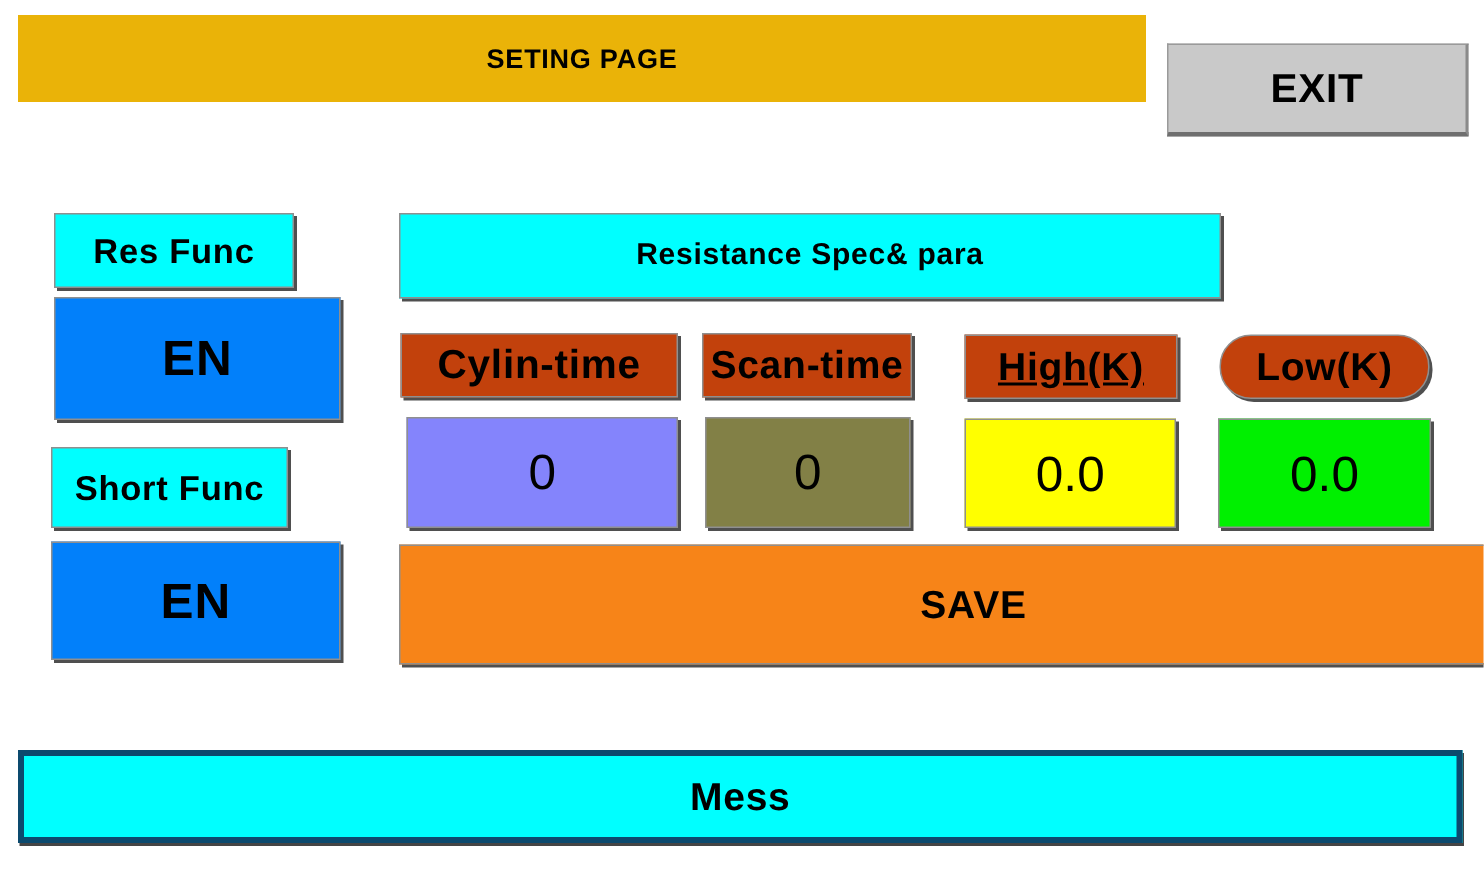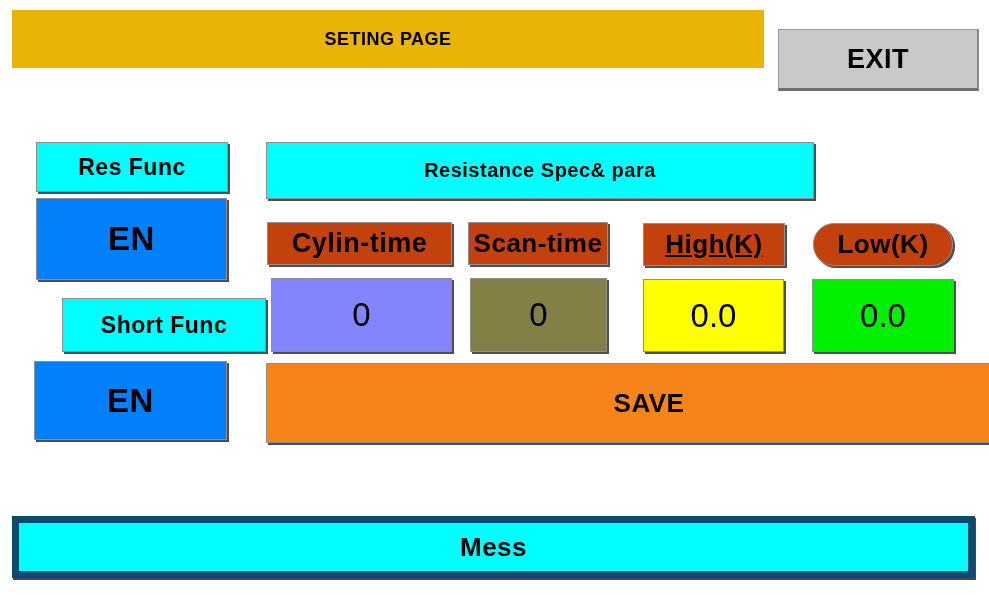--- a/index.html
+++ b/index.html
@@ -16,43 +16,43 @@
   .bold{font-weight:bold;letter-spacing:0.5px;}
 
   
   .banner{left:12px;top:10px;width:752px;height:58px;background:#eab308;
           font-size:18px;}
   .exit-btn{left:778px;top:9px;width:201px;height:62px;background:#C9C9C9;
           border:1px solid #9a9a9a;border-right:2px solid #8a8a8a;
           border-bottom:3px solid #6f6f6f;font-size:27px;cursor:pointer;margin-top:20px;}
 
   
-  .res-func-label{left:36px;top:142px;width:192px;height:50px;background:#00FFFF;font-size:23px;}
+  .res-func-label{left:36px;top:142px;width:160px;height:50px;background:#00FFFF;font-size:23px;}
   .en1-btn{left:36px;top:198px;width:191px;height:82px;background:#0280FA;font-size:33px;cursor:pointer;}
-  .short-func-label{left:34px;top:298px;width:204px;height:54px;background:#00FFFF;font-size:23px;margin-left:28px;}
+  .short-func-label{left:34px;top:298px;width:158px;height:54px;background:#00FFFF;font-size:23px;}
   .en2-btn{left:34px;top:361px;width:193px;height:79px;background:#0280FA;font-size:33px;cursor:pointer;}
 
   
   .res-header{left:266px;top:142px;width:548px;height:57px;background:#00FFFF;font-size:20px;}
   .col-h{top:222px;height:43px;background:#c2410c;font-size:26px;}
   .col-h.c1{left:267px;width:185px;font-size:27px;}
   .col-h.c2{left:468px;width:140px;}
   .col-h.c3{left:643px;top:223px;width:142px;text-decoration:underline;}
   .col-h.c4{left:813px;top:223px;width:140px;border-radius:21px;}
   .val{top:278px;height:74px;font-size:33px;font-weight:400;cursor:pointer;}
   .val.v1{left:271px;width:181px;background:#8484FC;}
   .val.v2{left:470px;width:137px;background:#828046;}
   .val.v3{left:643px;top:279px;width:141px;height:73px;background:#FFFF00;}
   .val.v4{left:812px;top:279px;width:142px;height:73px;background:#00F000;}
   .save-btn{left:266px;top:363px;width:766px;height:80px;background:#F78418;
             font-size:26px;cursor:pointer;}
 
   
-  .mess-bar{left:12px;top:516px;width:963px;height:62px;background:#00FFFF;
-            font-size:26px;box-shadow:1px 2px 0 #454545;border:7px solid #0c4a6e;text-align:center;}
+  .mess-bar{left:12px;top:500px;width:963px;height:62px;background:#00FFFF;
+            font-size:26px;box-shadow:1px 2px 0 #454545;border:4px solid #0c4a6e;text-align:center;}
 </style>
 </head>
 <body>
 
 <div class="abs banner bold">SETING PAGE</div>
 <div class="abs exit-btn bold">EXIT</div>
 
 <div class="abs res-func-label raised bold">Res Func</div>
 <div class="abs en1-btn raised bold">EN</div>
 <div class="abs short-func-label raised bold">Short Func</div>

